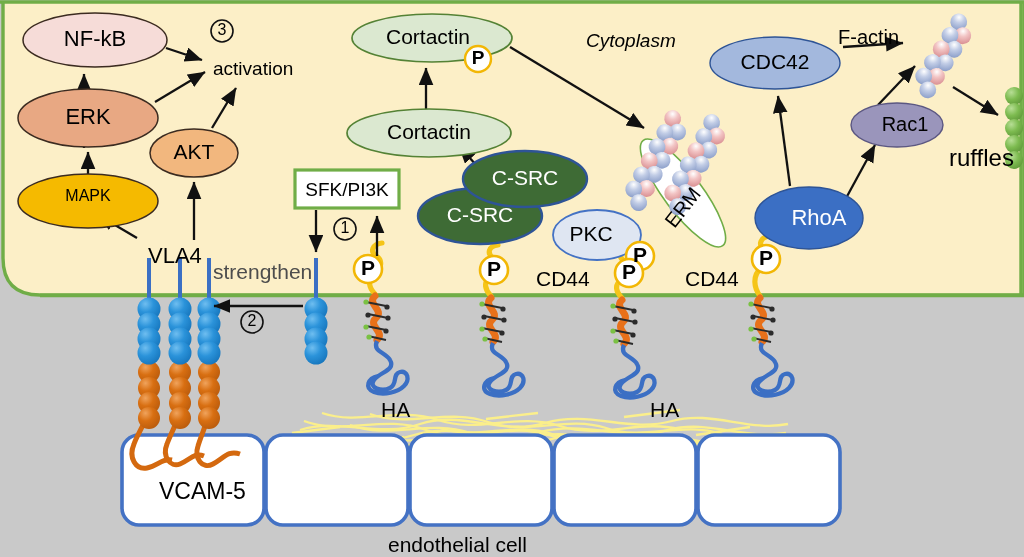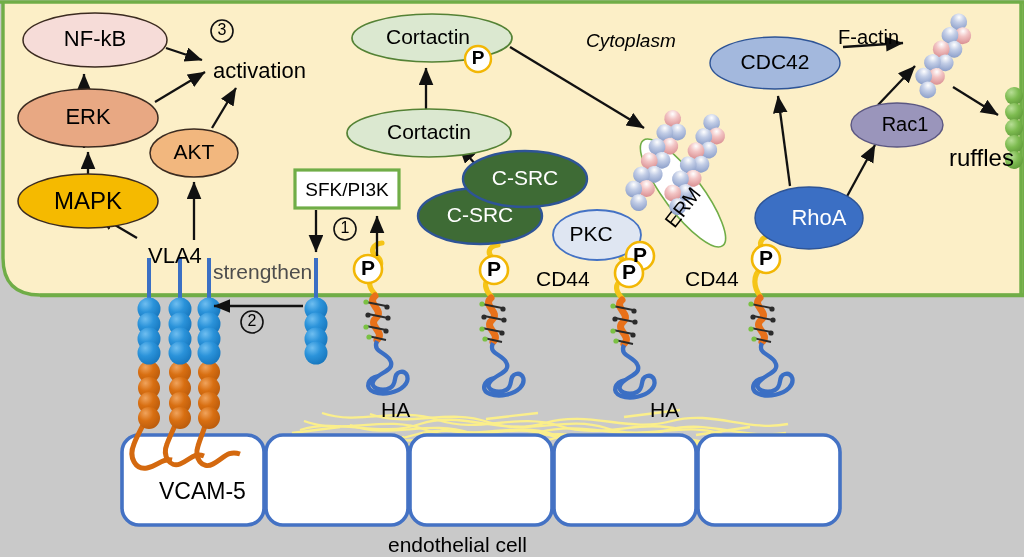--- a/index.html
+++ b/index.html
@@ -322,37 +322,37 @@
     <circle cx="368" cy="269" r="14" fill="#ffffff" stroke="#f2b705" stroke-width="2.6"></circle>
     <circle cx="494" cy="270" r="14" fill="#ffffff" stroke="#f2b705" stroke-width="2.6"></circle>
     <circle cx="640" cy="256" r="14" fill="#ffffff" stroke="#f2b705" stroke-width="2.6"></circle>
     <circle cx="629" cy="273" r="14" fill="#ffffff" stroke="#f2b705" stroke-width="2.6"></circle>
     <circle cx="766" cy="259" r="14" fill="#ffffff" stroke="#f2b705" stroke-width="2.6"></circle>
   </g>
 </svg>
 
 <div class="lbl" style="left:18px;top:104px;width:140px;text-align:center;font-size:22px;">ERK</div>
 <div class="lbl" style="left:23px;top:26px;width:144px;text-align:center;font-size:22px;">NF-kB</div>
-<div class="lbl" style="left:18px;top:187px;width:140px;text-align:center;font-size:24px;">MAPK</div>
+<div class="lbl" style="left:18px;top:187px;width:140px;text-align:center;font-size:16px;">MAPK</div>
 <div class="lbl" style="left:150px;top:140px;width:88px;text-align:center;font-size:21px;">AKT</div>
 <div class="lbl" style="left:348px;top:25px;width:160px;text-align:center;font-size:21px;">Cortactin</div>
 <div class="lbl" style="left:347px;top:120px;width:164px;text-align:center;font-size:21px;">Cortactin</div>
 <div class="lbl" style="left:463px;top:166px;width:124px;text-align:center;font-size:21px;color:#fff;">C-SRC</div>
 <div class="lbl" style="left:418px;top:203px;width:124px;text-align:center;font-size:21px;color:#fff;">C-SRC</div>
 <div class="lbl" style="left:553px;top:222px;width:76px;text-align:center;font-size:21px;">PKC</div>
 <div class="lbl" style="left:710px;top:50px;width:130px;text-align:center;font-size:21px;">CDC42</div>
 <div class="lbl" style="left:851px;top:113px;width:92px;text-align:center;font-size:20px;margin-left:8px;">Rac1</div>
 <div class="lbl" style="left:755px;top:205px;width:128px;text-align:center;font-size:22px;color:#fff;">RhoA</div>
 
 <div class="lbl" style="left:295px;top:179px;width:104px;text-align:center;font-size:19px;">SFK/PI3K</div>
 
 <div class="lbl" style="left:659px;top:196px;width:48px;text-align:center;font-size:20px;
             transform:rotate(-52deg);transform-origin:50% 50%;">ERM</div>
 
-<div class="lbl" style="left:213px;top:58px;font-size:22px;">activation</div>
+<div class="lbl" style="left:213px;top:58px;font-size:19px;">activation</div>
 <div class="lbl" style="left:586px;top:30px;font-size:19px;font-style:italic;">Cytoplasm</div>
 <div class="lbl" style="left:838px;top:26px;font-size:20px;">F-actin</div>
 <div class="lbl" style="left:949px;top:144px;font-size:24px;">ruffles</div>
 <div class="lbl" style="left:148px;top:243px;font-size:22px;">VLA4</div>
 <div class="lbl" style="left:213px;top:260px;font-size:21px;color:#4d4d4d;">strengthen</div>
 <div class="lbl" style="left:536px;top:267px;font-size:21px;">CD44</div>
 <div class="lbl" style="left:685px;top:267px;font-size:21px;">CD44</div>
 <div class="lbl" style="left:381px;top:398px;font-size:21px;">HA</div>
 <div class="lbl" style="left:650px;top:398px;font-size:21px;">HA</div>
 <div class="lbl" style="left:159px;top:478px;font-size:23px;">VCAM-5</div>

